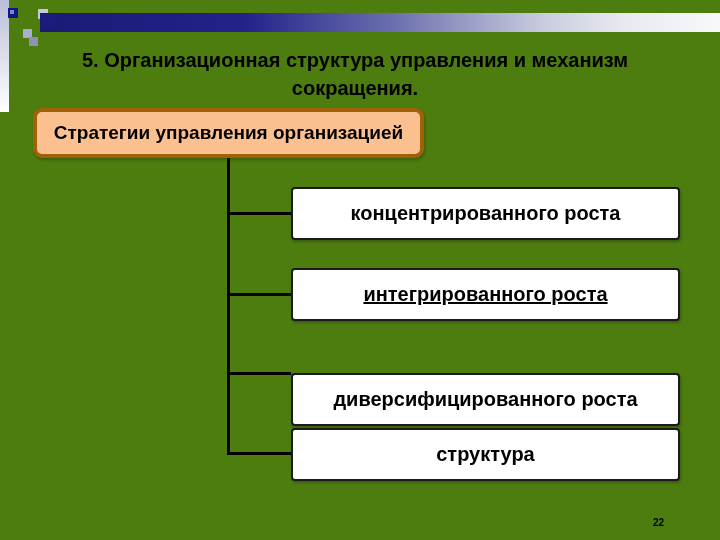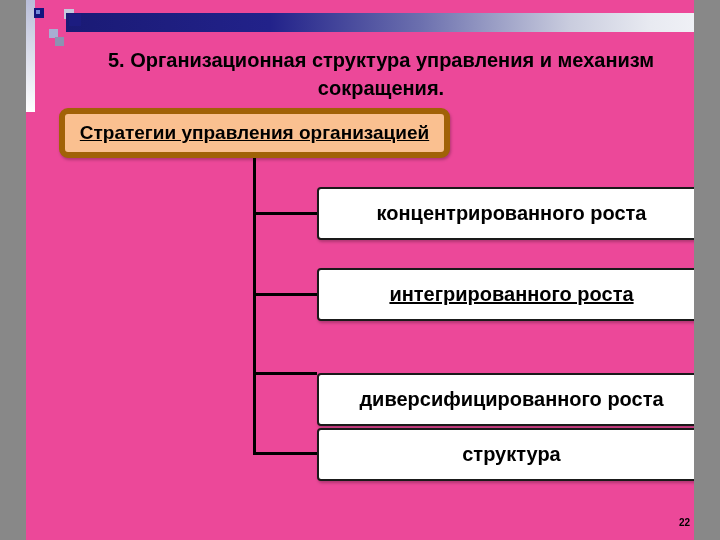--- a/index.html
+++ b/index.html
@@ -1,19 +1,19 @@
 <!DOCTYPE html>
 <html><head>
 <meta charset="utf-8">
 <style>
   html,body{margin:0;padding:0;background:#888;}
   #slide{
     position:relative;
-    width:668px;height:540px;
-    background:#ec4899;
+    width:720px;height:540px;
+    background:#4d7c0f;
     overflow:hidden;
     font-family:"Liberation Sans", sans-serif;
     color:#000;
     margin:0 auto;
   }
   
   .deco{position:absolute;}
   #deco-vbar{left:0;top:0;width:9px;height:112px;
     background:linear-gradient(to bottom,#b9bed9 0%,#d9dcea 45%,#ffffff 100%);}
   #deco-hbar{left:40px;top:13px;width:680px;height:19px;
@@ -34,24 +34,23 @@
   
   .shape{
     position:absolute;
     display:flex;align-items:center;justify-content:center;
     font-weight:bold;text-align:center;
     box-sizing:border-box;
   }
   #root-box{
     left:33px;top:108px;width:391px;height:50px;
     background:#fac090;
-    border:6px solid #a16207;border-radius:9px;
+    border:4px solid #a16207;border-radius:9px;
     font-size:19px;
     box-shadow:1px 2px 3px rgba(0,0,0,0.25);
-    text-decoration:underline;
   }
   .branch-box{
     left:291px;width:389px;height:53px;
     background:#ffffff;
     border:2px solid #1a1a1a;border-radius:4px;
     font-size:20px;
     box-shadow:1px 2px 3px rgba(0,0,0,0.25);
   }
   #branch-box-0{top:187px;}
   #branch-box-1{top:268px;text-decoration:underline;}

